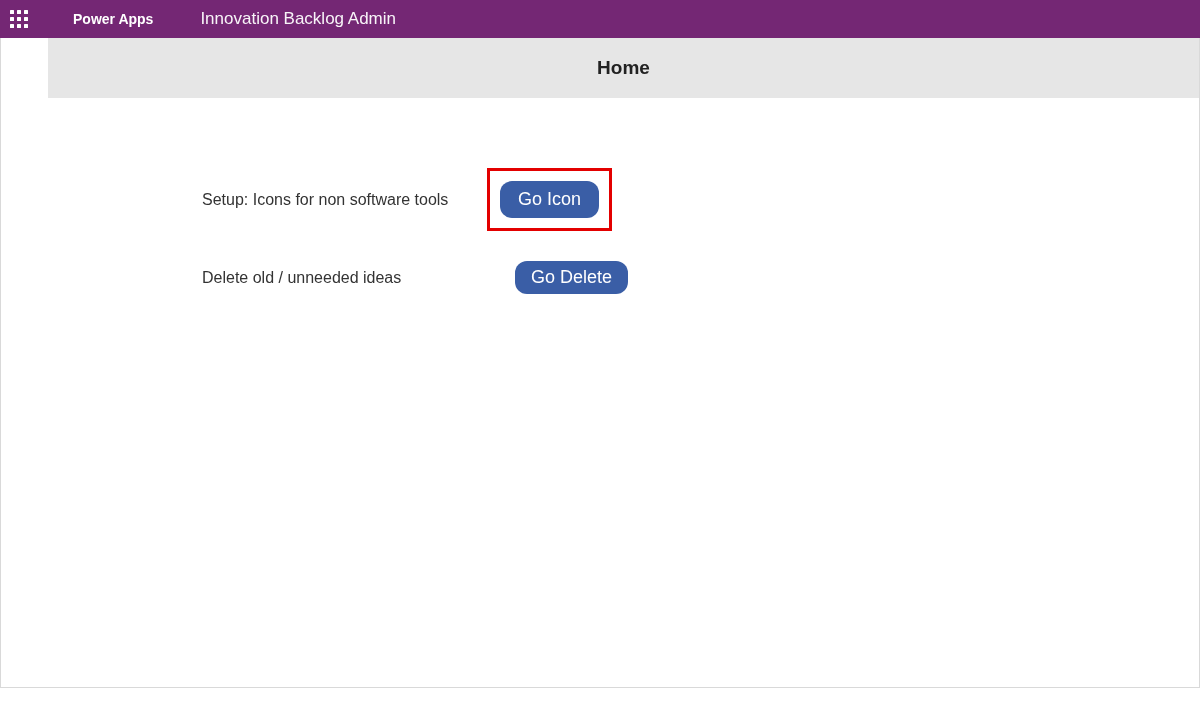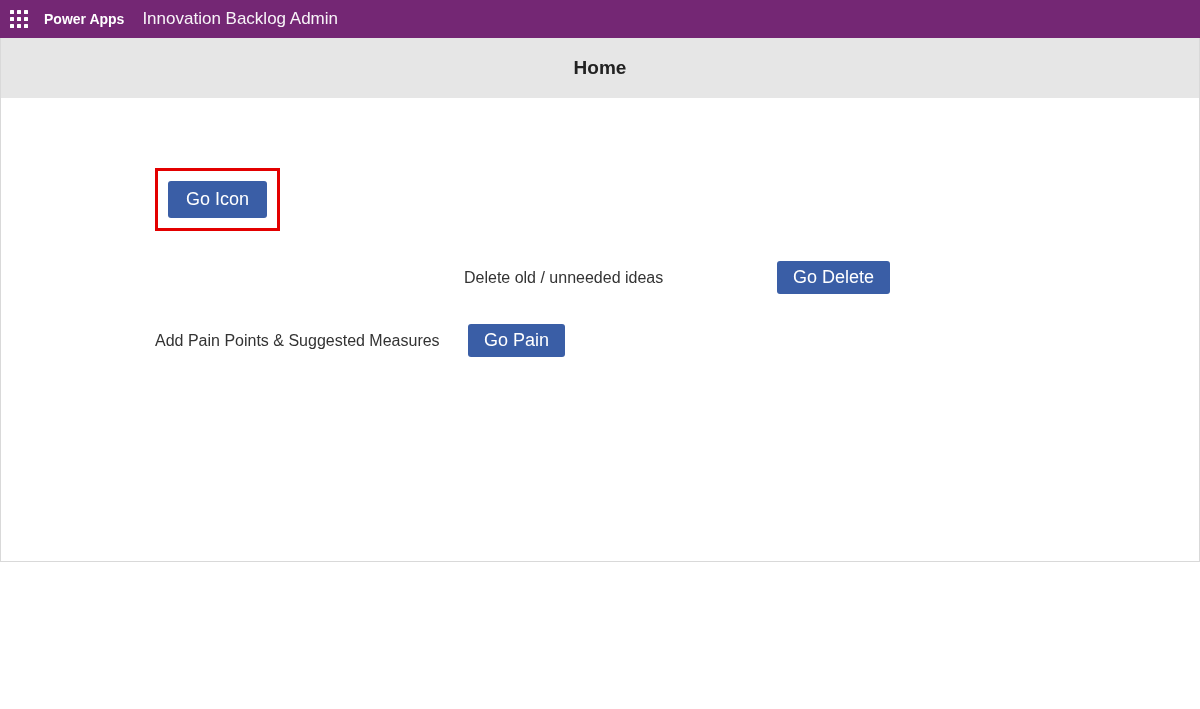--- a/index.html
+++ b/index.html
@@ -14,20 +14,21 @@
       height: 709px;
       overflow: hidden;
     }
     .top-bar {
       background: #742774;
       height: 38px;
       display: flex;
       align-items: center;
       padding: 0 10px;
       color: #ffffff;
+      gap: 29px;
     }
     .waffle-icon {
       width: 18px;
       height: 18px;
       display: grid;
       grid-template-columns: repeat(3, 4px);
       grid-template-rows: repeat(3, 4px);
       gap: 3px;
       margin-right: 16px;
       cursor: pointer;
@@ -44,22 +45,23 @@
       margin-right: 18px;
     }
     .app-name {
       font-size: 17px;
       font-weight: 400;
       opacity: 0.95;
     }
     .canvas-frame {
       border: 1px solid #d9d9d9;
       border-top: none;
-      height: 524px;
+      height: 650px;
       background: #ffffff;
+      padding-left: 47px;
     }
     .sub-header {
       background: #e6e6e6;
       height: 60px;
       display: flex;
       align-items: center;
       justify-content: center;
     }
     .sub-header-title {
       font-size: 19px;
@@ -86,36 +88,35 @@
       justify-content: center;
     }
     .btn-wrapper.highlighted {
       border: 3px solid #e30000;
       padding: 10px 10px;
     }
     .go-button {
       background: #3a5ea6;
       color: #ffffff;
       border: none;
-      border-radius: 3px;
+      border-radius: 12px;
       padding: 8px 18px;
       font-size: 18px;
       font-weight: 500;
       cursor: pointer;
       font-family: inherit;
     }
     .row.row-2 .go-button,
     .row.row-3 .go-button {
       padding: 6px 16px;
       margin-left: 28px;
     }
     .row.row-2 {
       margin-top: 16px;
       margin-bottom: 30px;
-      justify-content: center;
     }
   </style>
 </head>
 <body>
 
 <div class="top-bar">
   <div class="waffle-icon">
     <span></span>
       <span></span>
       <span></span>
@@ -131,33 +132,28 @@
 </div>
 
 <div class="canvas-frame">
   <div class="sub-header">
     <div class="sub-header-title">Home</div>
   </div>
 
   <div class="content">
 
     <div class="row row-1">
+      <div class="row-label">Setup: Icons for non software tools</div>
       <div class="btn-wrapper highlighted">
         <button class="go-button">Go Icon</button>
       </div>
     </div>
 
     <div class="row row-2">
       <div class="row-label">Delete old / unneeded ideas</div>
       <div class="btn-wrapper">
         <button class="go-button">Go Delete</button>
       </div>
     </div>
 
-    <div class="row row-3">
-      <div class="row-label">Add Pain Points &amp; Suggested Measures</div>
-      <div class="btn-wrapper">
-        <button class="go-button">Go Pain</button>
-      </div>
-    </div>
 
   </div>
 </div>
 
 </body></html>

